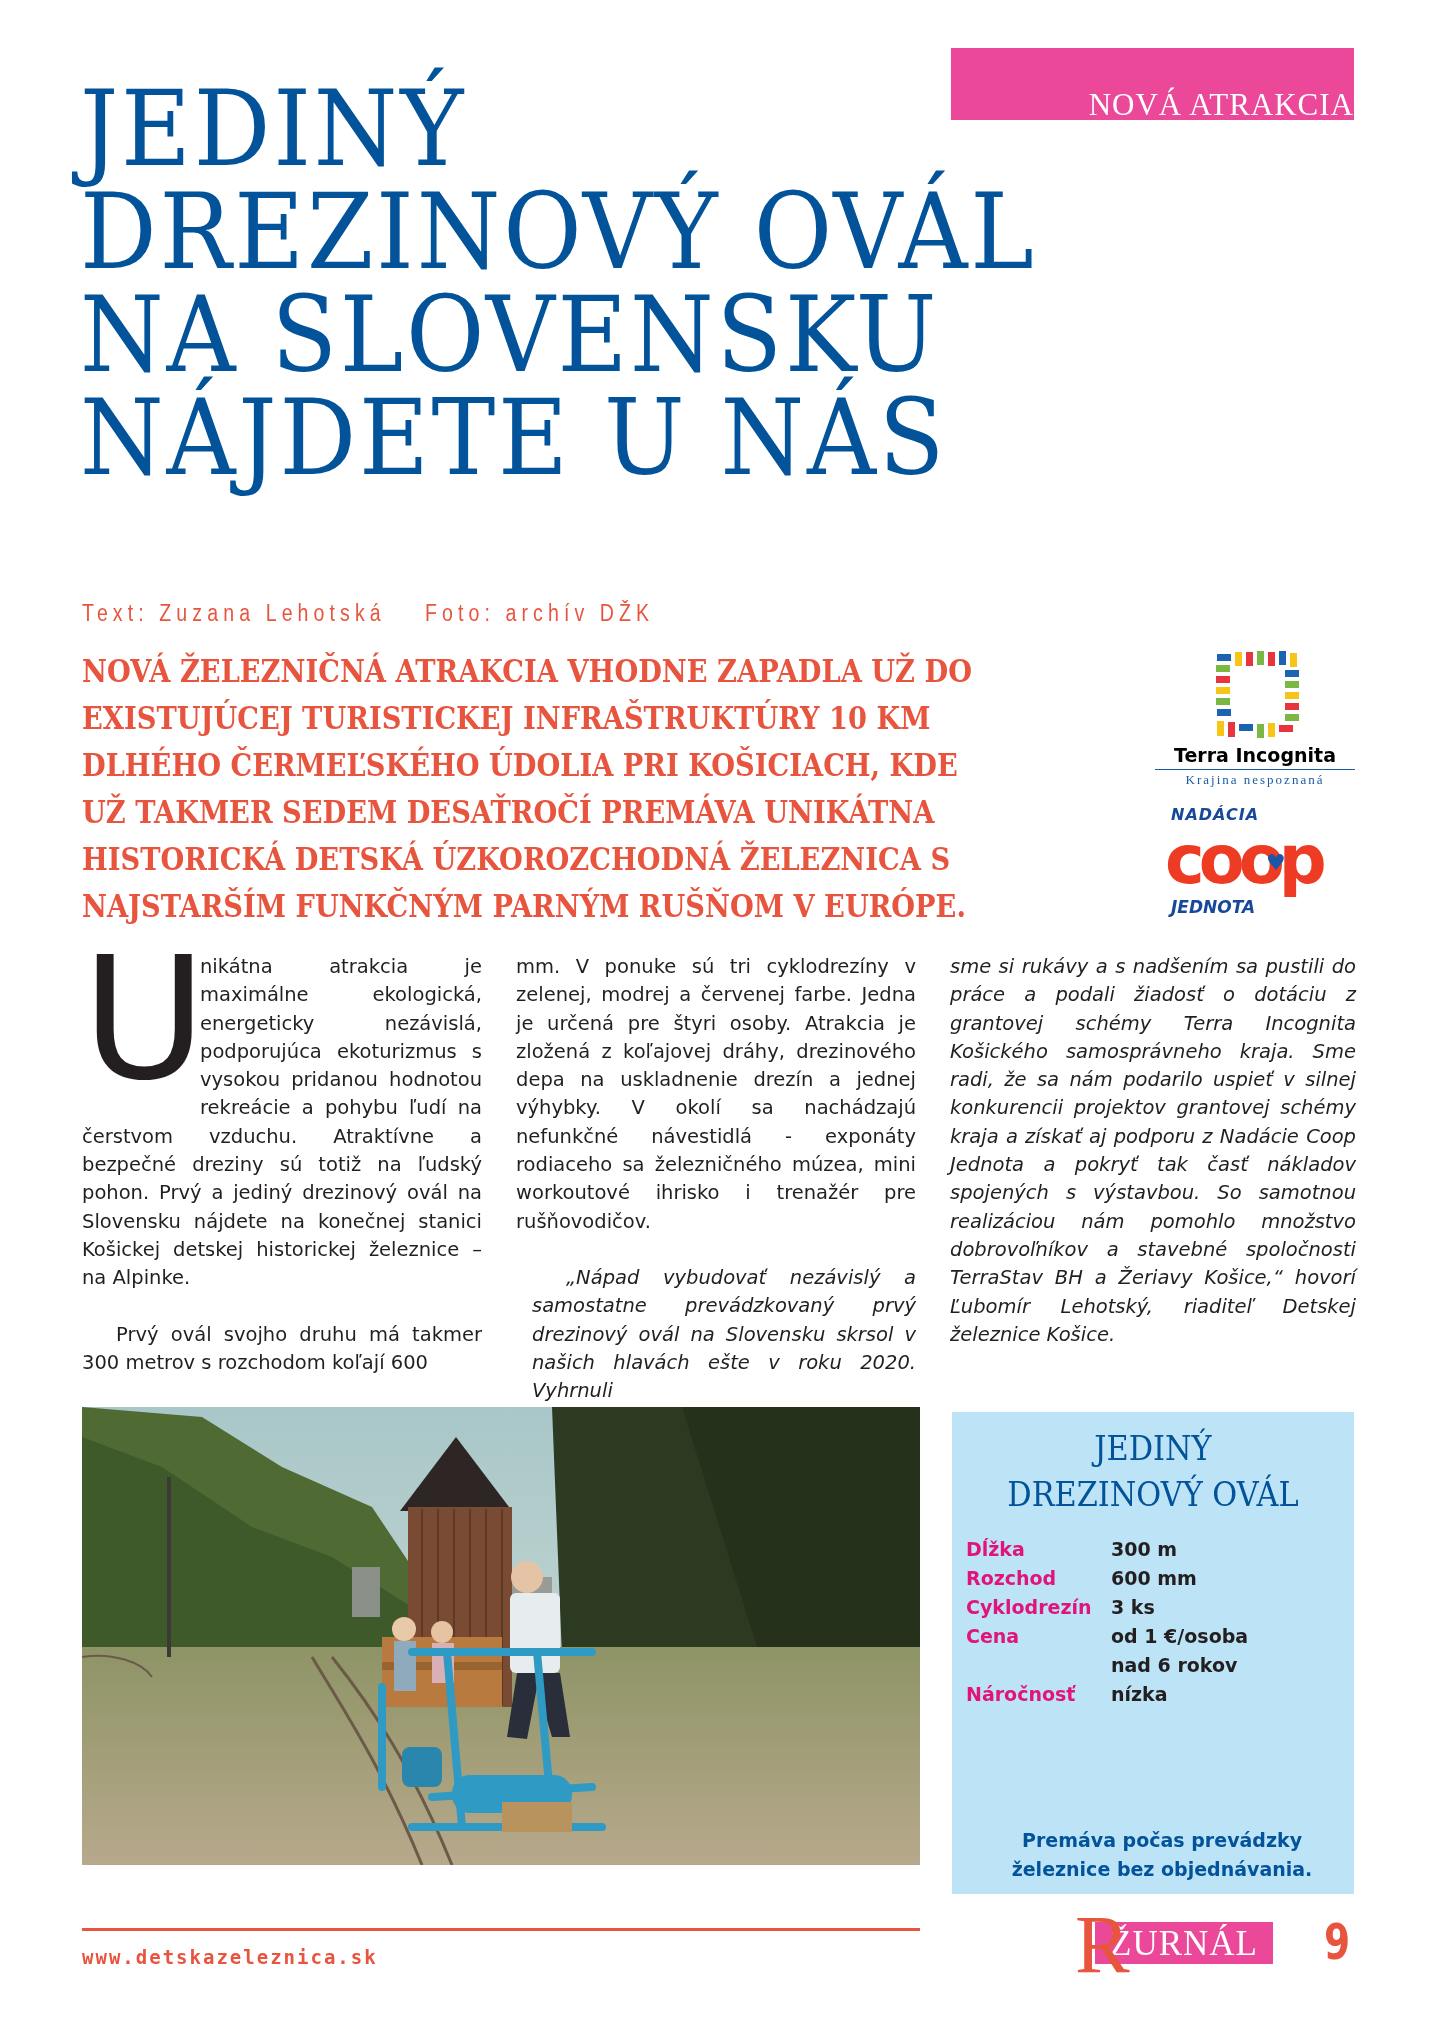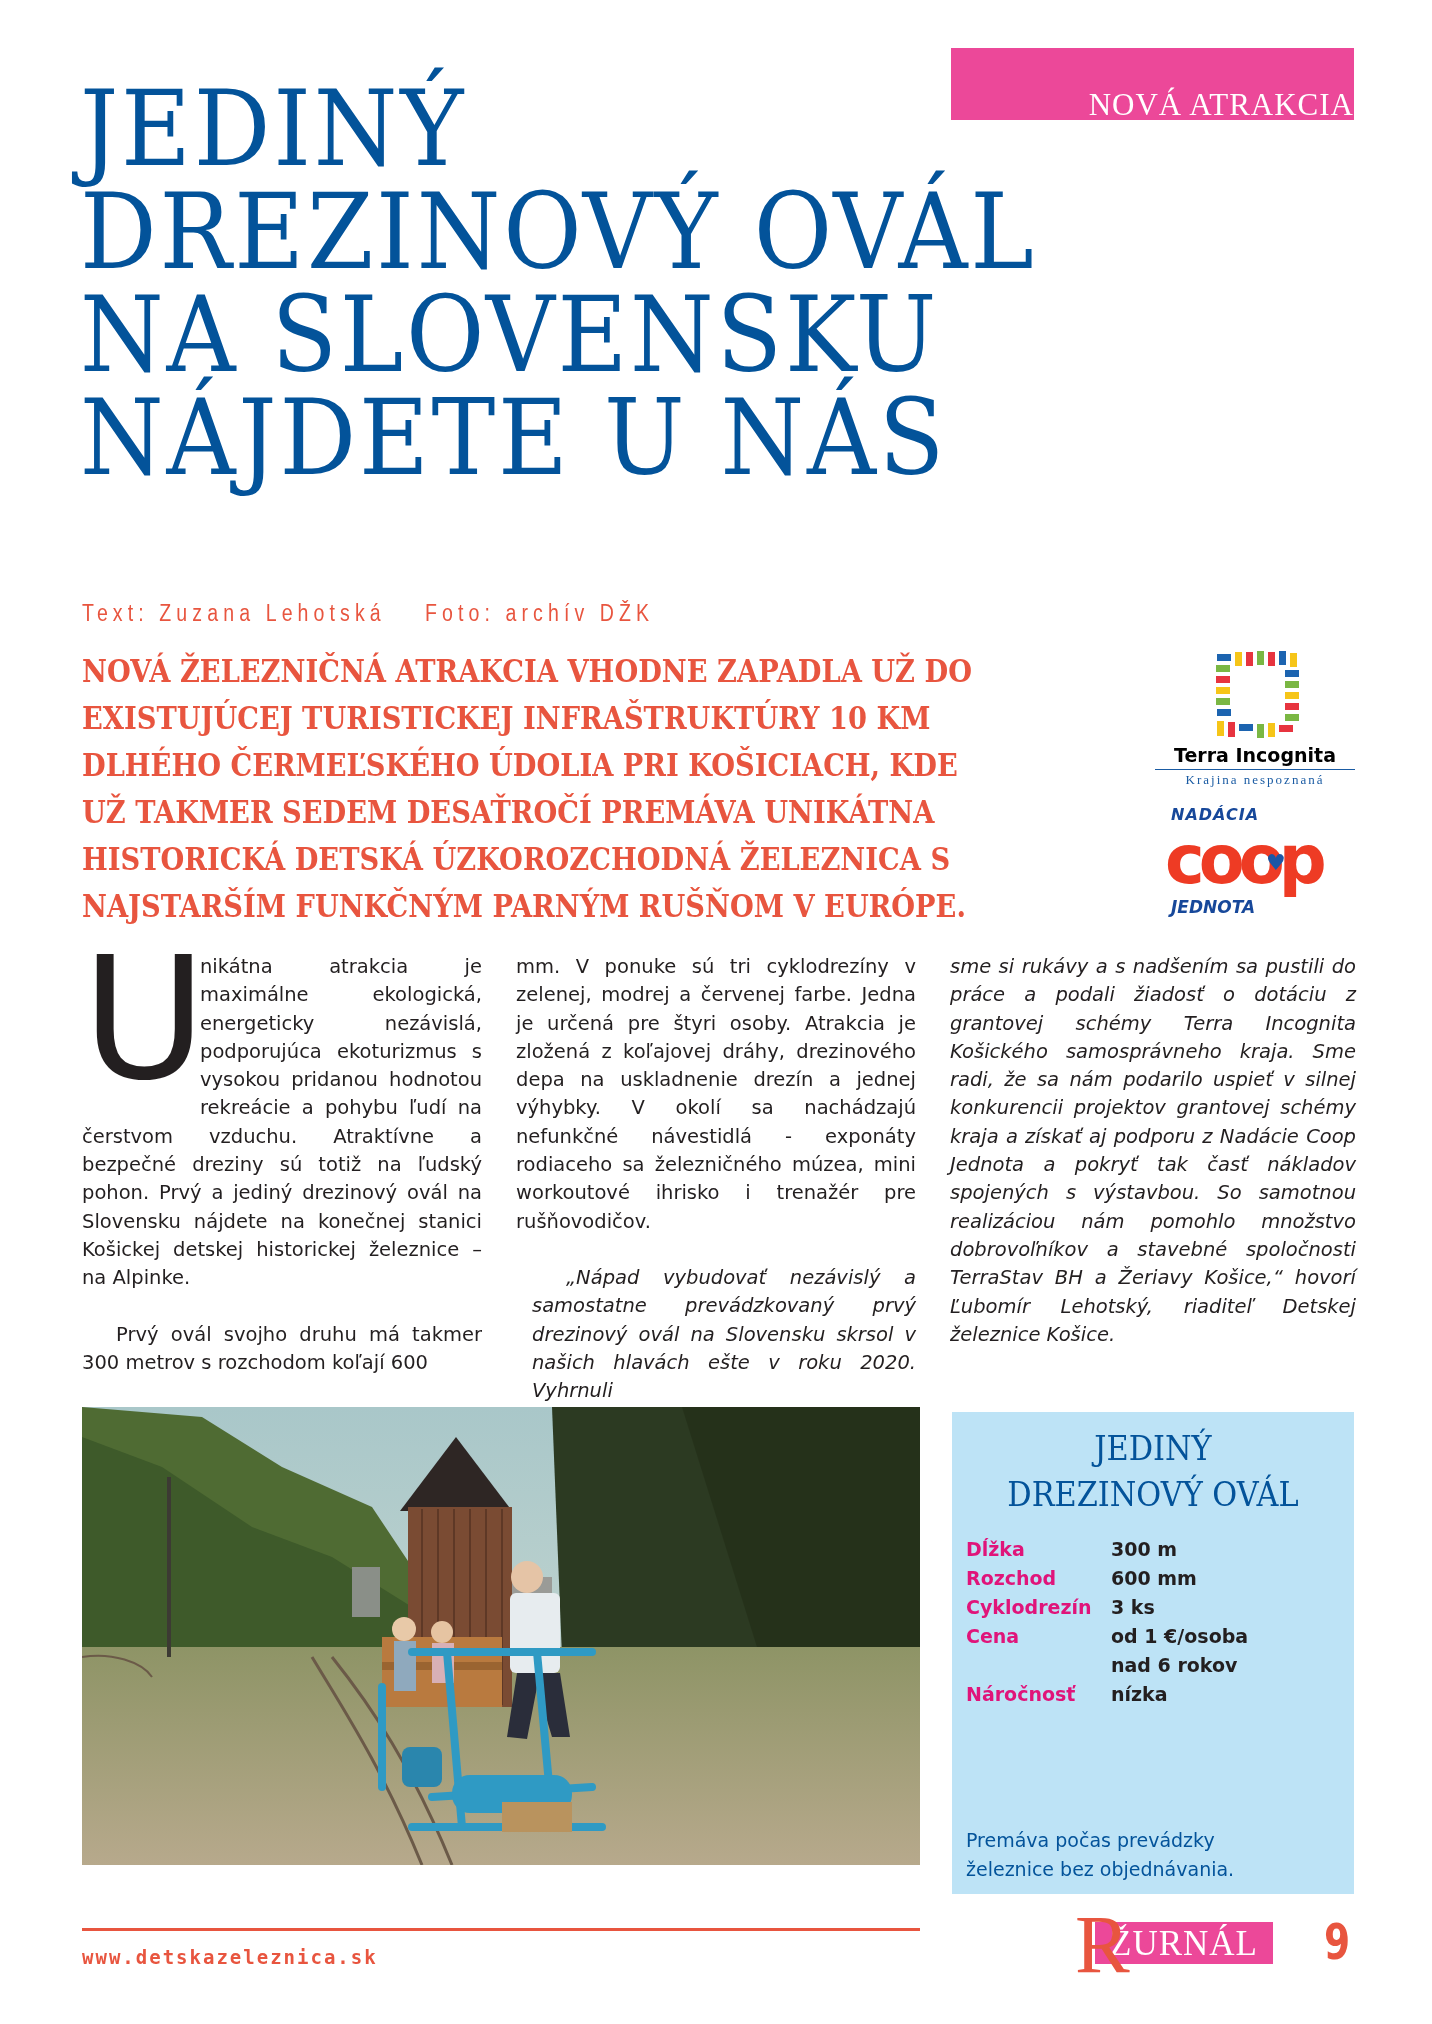--- a/index.html
+++ b/index.html
@@ -39,21 +39,21 @@
   .dropcap { float: left; font-family: "DejaVu Sans", sans-serif; font-size: 170px; line-height: 128px; height: 140px; width: 118px; margin-top: 2px; color: #231f20; }
 
   .photo { position: absolute; left: 82px; top: 1407px; width: 838px; height: 458px; overflow: hidden; background: #7c8c5a; }
 
   .infobox { position: absolute; left: 952px; top: 1412px; width: 402px; height: 482px; background: #bde3f6; }
   .infobox h2 { margin: 0; position: absolute; left: 0; top: 14px; width: 402px; text-align: center; color: #03539a; font-family: "DejaVu Serif", serif; font-weight: normal; font-size: 33px; line-height: 46px; transform: scaleX(0.92); transform-origin: center top; }
   .infobox .rows { position: absolute; left: 14px; top: 123px; width: 380px; font-family: "DejaVu Sans", sans-serif; font-weight: bold; font-size: 19px; line-height: 29px; }
   .infobox .row { display: flex; }
   .infobox .k { width: 145px; color: #e0147a; flex: none; }
   .infobox .v { color: #231f20; }
-  .infobox .note { position: absolute; left: 14px; top: 414px; width: 380px; color: #03539a; font-family: "DejaVu Sans", sans-serif; font-weight: normal; font-size: 19px; line-height: 29px; }
+  .infobox .note { position: absolute; left: 20px; top: 414px; width: 380px; color: #03539a; font-family: "DejaVu Sans", sans-serif; font-weight: bold; font-size: 19px; line-height: 29px; text-align: center; }
 
   .footer-rule { position: absolute; left: 82px; top: 1928px; width: 838px; height: 3px; background: #e8553f; }
   .footer-url { position: absolute; left: 82px; top: 1946px; color: #e8553f; font-family: "DejaVu Sans Mono", monospace; font-weight: bold; font-size: 19px; letter-spacing: 2px; }
   .brand { position: absolute; left: 1075px; top: 1910px; height: 75px; width: 220px; }
   .brand .r { position: absolute; left: 0; top: -6px; color: #e8553f; font-family: "Liberation Serif", serif; font-size: 82px; line-height: 82px; }
   .brand .box { position: absolute; left: 20px; top: 12px; width: 178px; height: 42px; background: #ec4899; }
   .brand .zurnal { position: absolute; left: 0; top: 0; width: 178px; text-align: center; color: #ffffff; font-family: "Liberation Serif", serif; font-size: 35px; line-height: 44px; letter-spacing: 1px; }
   .page-num { position: absolute; left: 1324px; top: 1912px; color: #e8553f; font-family: "DejaVu Sans", sans-serif; font-weight: bold; font-size: 50px; line-height: 60px; transform: scaleX(0.75); transform-origin: left top; }
 </style>
 </head>

